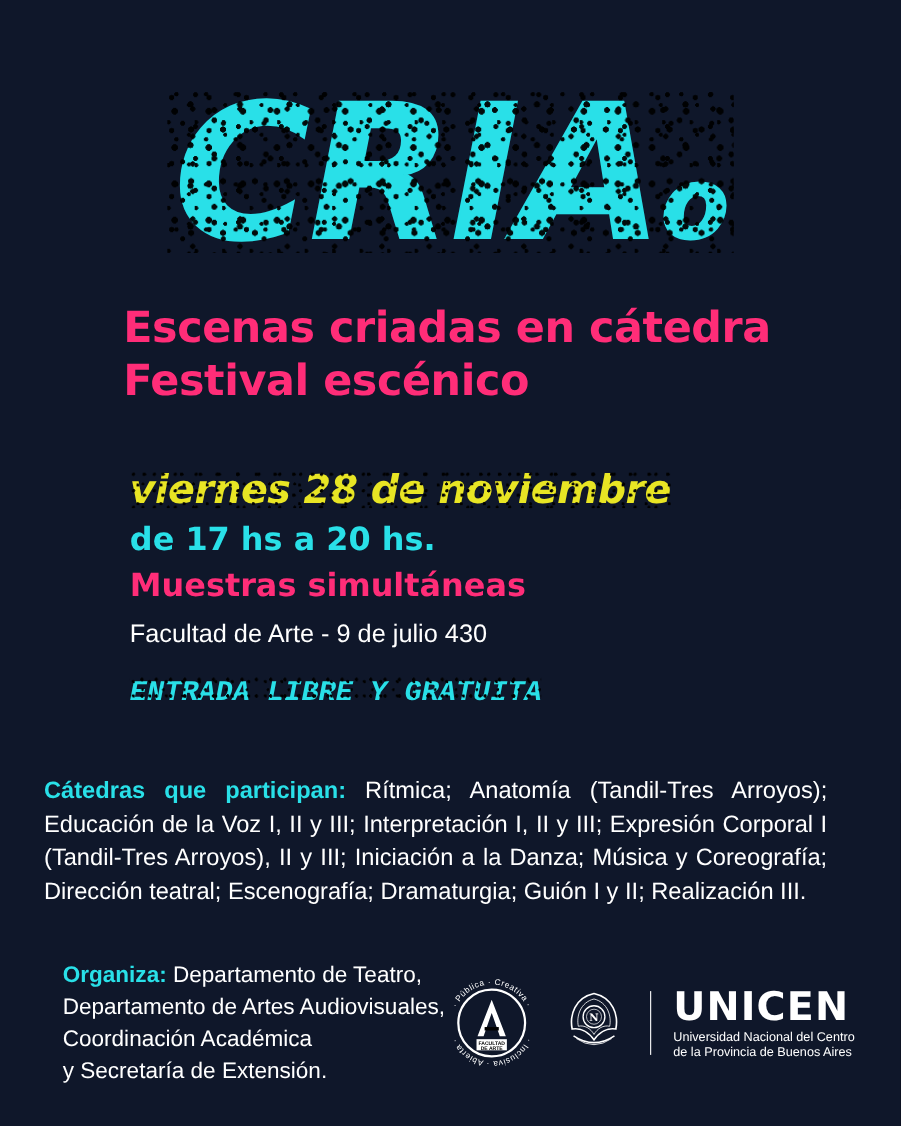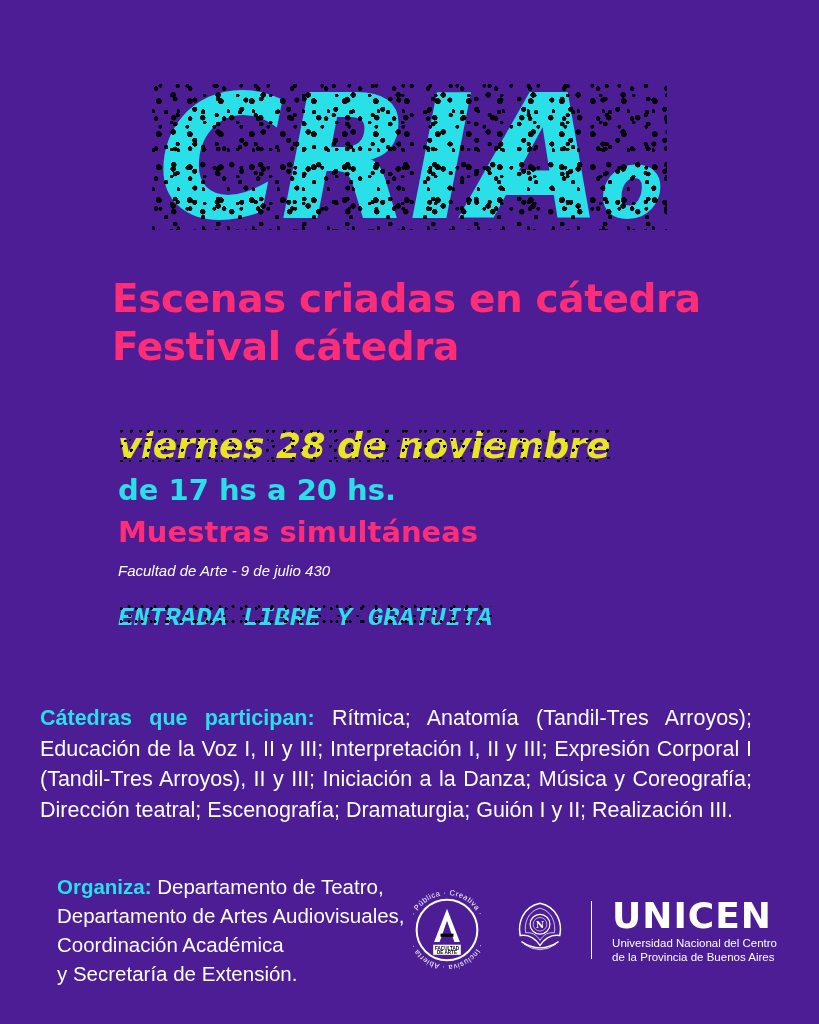--- a/index.html
+++ b/index.html
@@ -12,21 +12,21 @@
     height: 1024px;
     overflow: hidden;
     font-family: "Liberation Sans", sans-serif;
     color: #ffffff;
     position: relative;
   }
 
   .poster {
     position: absolute;
     inset: 0;
-    background: #4c1d95;
+    background: #0f172a;
     padding: 0;
   }
 
   
   .logo-wrap {
     position: absolute;
     top: 78px;
     left: 0;
     width: 100%;
     text-align: center;
@@ -132,24 +132,23 @@
     font-family: "DejaVu Sans", sans-serif;
     font-weight: bold;
     color: #ff2d78;
     font-size: 29px;
     line-height: 1.3;
     margin-top: 4px;
   }
   .venue {
     font-family: "Liberation Sans", sans-serif;
     color: #ffffff;
-    font-size: 15px;
+    font-size: 23px;
     line-height: 1.4;
     margin-top: 8px;
-    font-style: italic;
   }
   .entrada {
     font-family: Liberation Mono, monospace;
     font-weight: bold;
     font-style: italic;
     color: #29e0e8;
     font-size: 26px;
     letter-spacing: 0px;
     margin-top: 22px;
     display: inline-block;
@@ -249,21 +248,21 @@
 <body>
 
 <div class="poster">
 
   <div class="logo-wrap">
     <span class="logo"><span>CRIA</span><span class="dot">o</span></span>
   </div>
 
   <div class="headline">
     <div class="l1">Escenas criadas en cátedra</div>
-    <div class="l2">Festival cátedra</div>
+    <div class="l2">Festival escénico</div>
   </div>
 
   <div class="dateblock">
     <div class="date-main">viernes 28 de noviembre</div>
     <div class="time">de 17 hs a 20 hs.</div>
     <div class="muestras">Muestras simultáneas</div>
     <div class="venue">Facultad de Arte  - 9 de julio 430</div>
     <div class="entrada">ENTRADA LIBRE Y GRATUITA</div>
   </div>
 

